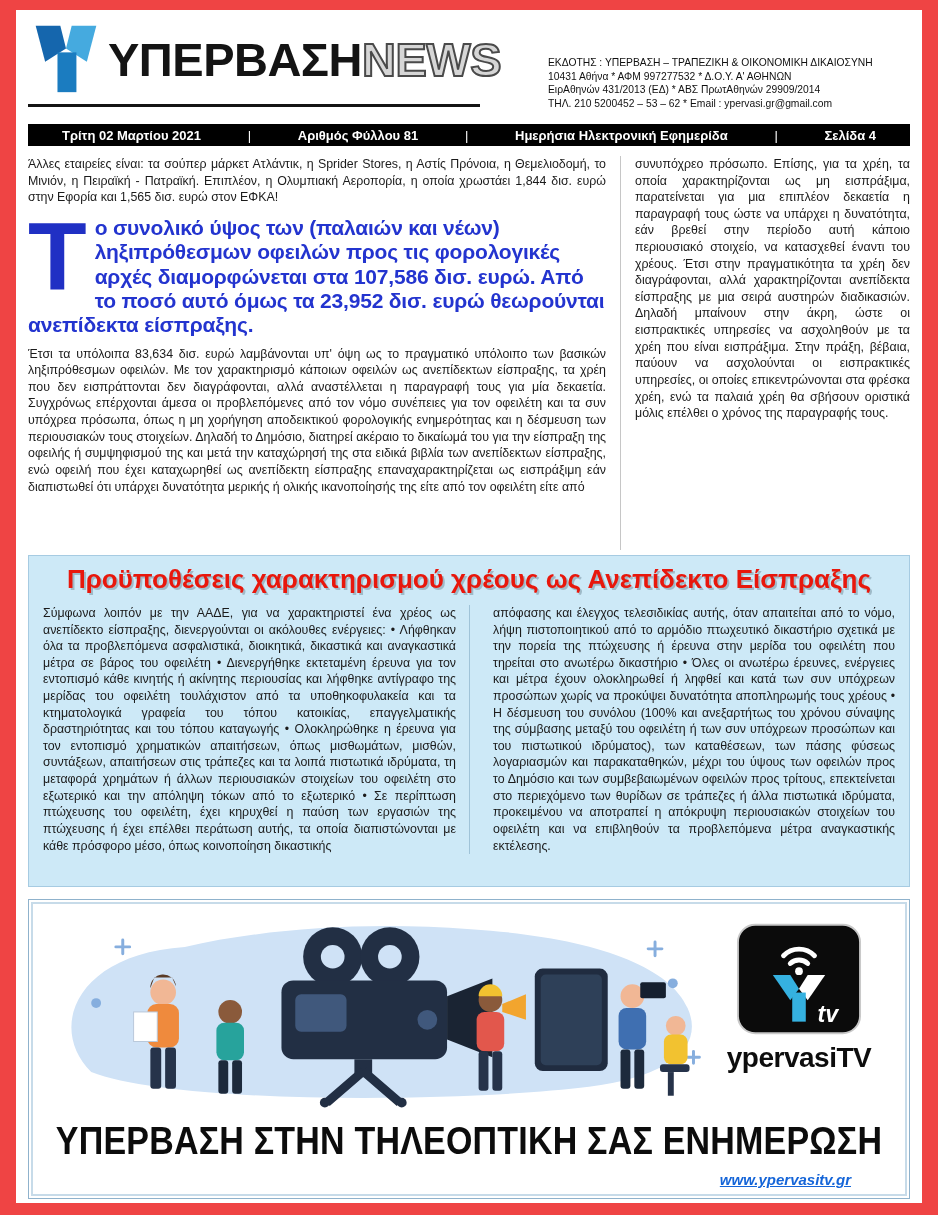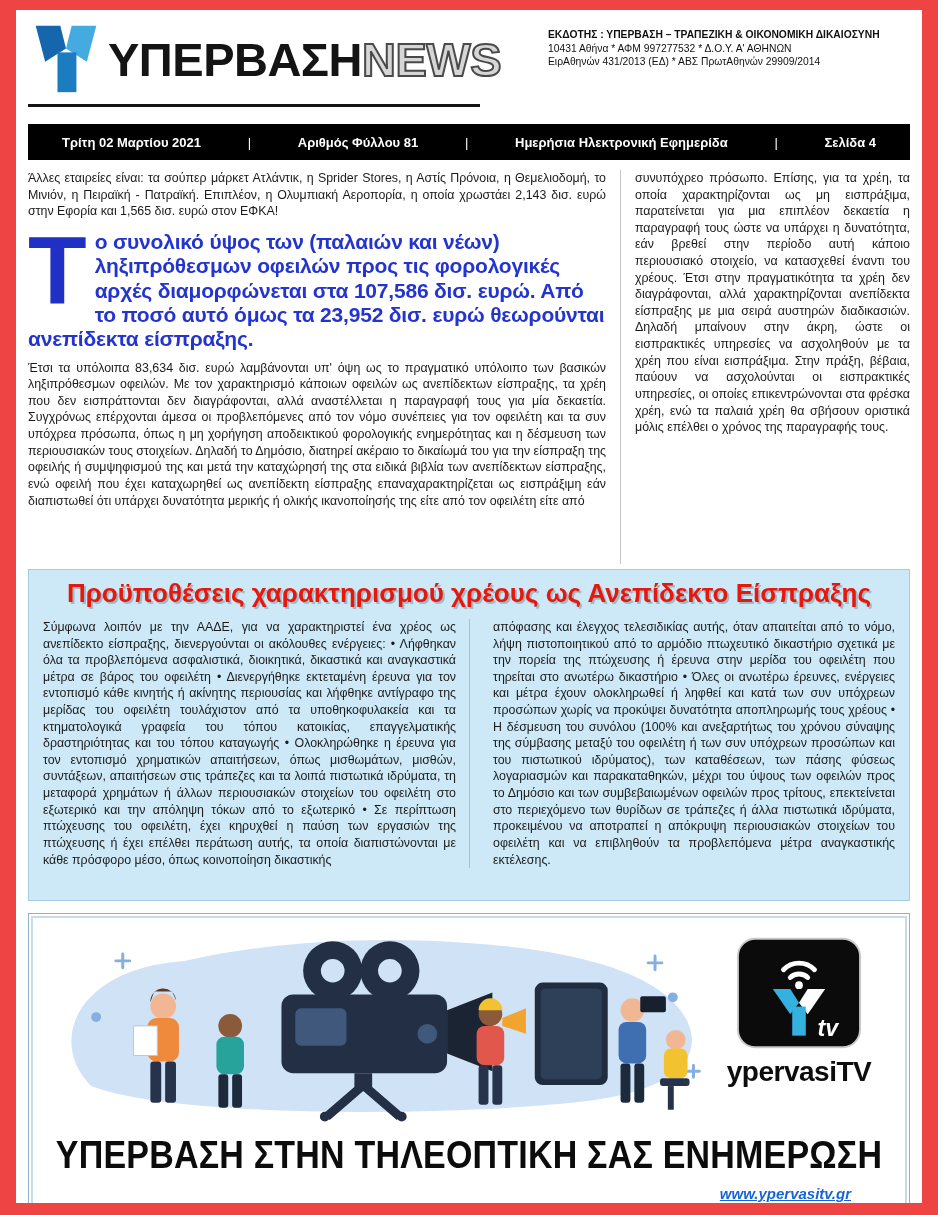--- a/index.html
+++ b/index.html
@@ -8,24 +8,24 @@
   .sheet { position:absolute; left:16px; top:10px; width:906px; height:1193px; background:#ffffff; padding:8px 12px; overflow:hidden; }
 
   
   .header { display:flex; justify-content:space-between; align-items:flex-start; height:100px; }
   .logo-block { display:flex; align-items:center; gap:6px; border-bottom:3px solid #141414; padding:4px 0 8px 2px; width:452px; }
   .logo-block svg { width:72px; height:74px; flex:0 0 auto; }
   .brand-text { white-space:nowrap; line-height:1; }
   .brand-bold { font-size:47px; font-weight:800; color:#141414; letter-spacing:-0.5px; }
   .brand-light { font-size:47px; font-weight:800; color:#d6d6d6; -webkit-text-stroke:2px #4a4a4a; letter-spacing:-0.5px; }
   .publisher { width:362px; padding-top:10px; font-size:10.3px; line-height:1.32; color:#101010; }
-  .pub-b { font-weight:700; }
+  .pub-b { font-weight:400;margin-top:28px; }
 
   
-  .dateline { margin-top:6px; height:36px; background:#000; color:#fff; display:flex; align-items:center; justify-content:space-between; padding:0 34px; font-size:13px; font-weight:700; }
+  .dateline { margin-top:6px; height:22px; background:#000; color:#fff; display:flex; align-items:center; justify-content:space-between; padding:0 34px; font-size:13px; font-weight:700; }
   .dateline .sep { font-weight:400; }
 
   
   .article { display:flex; margin-top:10px; height:394px; overflow:hidden; }
   .col-main { width:592px; padding-right:14px; }
   .col-side { flex:1; border-left:1px solid #c6c6c6; padding-left:14px; }
   .body-text { margin:0; font-size:12.4px; line-height:1.34; text-align:justify; color:#1b1b1b; }
   .headline { margin:10px 0 8px 0; color:#2334cf; }
   .headline::after { content:""; display:block; clear:both; }
   .dropcap { float:left; font-size:96px; line-height:0.76; font-weight:800; margin:5px 8px 0 0; color:#2030c4; }
@@ -59,36 +59,37 @@
           <polygon points="6,4 32,4 38,28 16,42" fill="#1566ad"></polygon>
           <polygon points="70,4 44,4 38,28 60,42" fill="#45aadf"></polygon>
           <polygon points="29,32 49,32 49,74 29,74" fill="#1b7cc0"></polygon>
         </svg>
         <div class="brand-text"><span class="brand-bold">ΥΠΕΡΒΑΣΗ</span><span class="brand-light">NEWS</span></div>
       </div>
       <div class="publisher">
         <div class="pub-b">ΕΚΔΟΤΗΣ : ΥΠΕΡΒΑΣΗ – ΤΡΑΠΕΖΙΚΗ &amp; ΟΙΚΟΝΟΜΙΚΗ ΔΙΚΑΙΟΣΥΝΗ</div>
         <div>10431 Αθήνα * ΑΦΜ 997277532 * Δ.Ο.Υ. Α' ΑΘΗΝΩΝ</div>
         <div>ΕιρΑθηνών 431/2013 (ΕΔ) * ΑΒΣ ΠρωτΑθηνών 29909/2014</div>
+        <div>ΤΗΛ. 210 5200452 – 53 – 62 * Email : ypervasi.gr@gmail.com</div>
       </div>
     </div>
 
     <div class="dateline">
       <span>Τρίτη 02 Μαρτίου 2021</span>
       <span class="sep">|</span>
       <span>Αριθμός Φύλλου 81</span>
       <span class="sep">|</span>
       <span>Ημερήσια Ηλεκτρονική Εφημερίδα</span>
       <span class="sep">|</span>
       <span>Σελίδα 4</span>
     </div>
 
     <div class="article">
       <div class="col-main">
-        <p class="body-text">Άλλες εταιρείες είναι: τα σούπερ μάρκετ Ατλάντικ, η Sprider Stores, η Αστίς Πρόνοια, η Θεμελιοδομή, το Μινιόν, η Πειραϊκή - Πατραϊκή. Επιπλέον, η Ολυμπιακή Αεροπορία, η οποία χρωστάει 2,143 δισ. ευρώ στην Εφορία και 1,565 δισ. ευρώ στον ΕΦΚΑ!</p>
+        <p class="body-text">Άλλες εταιρείες είναι: τα σούπερ μάρκετ Ατλάντικ, η Sprider Stores, η Αστίς Πρόνοια, η Θεμελιοδομή, το Μινιόν, η Πειραϊκή - Πατραϊκή. Επιπλέον, η Ολυμπιακή Αεροπορία, η οποία χρωστάει 1,844 δισ. ευρώ στην Εφορία και 1,565 δισ. ευρώ στον ΕΦΚΑ!</p>
         <div class="headline">
           <span class="dropcap">Τ</span><span class="headline-text">ο συνολικό ύψος των (παλαιών και νέων) ληξιπρόθεσμων οφειλών προς τις φορολογικές αρχές διαμορφώνεται στα 107,586 δισ. ευρώ. Από το ποσό αυτό όμως τα 23,952 δισ. ευρώ θεωρούνται ανεπίδεκτα είσπραξης.</span>
         </div>
         <p class="body-text">Έτσι τα υπόλοιπα 83,634 δισ. ευρώ λαμβάνονται υπ' όψη ως το πραγματικό υπόλοιπο των βασικών ληξιπρόθεσμων οφειλών. Με τον χαρακτηρισμό κάποιων οφειλών ως ανεπίδεκτων είσπραξης, τα χρέη που δεν εισπράττονται δεν διαγράφονται, αλλά αναστέλλεται η παραγραφή τους για μία δεκαετία. Συγχρόνως επέρχονται άμεσα οι προβλεπόμενες από τον νόμο συνέπειες για τον οφειλέτη και τα συν υπόχρεα πρόσωπα, όπως η μη χορήγηση αποδεικτικού φορολογικής ενημερότητας και η δέσμευση των περιουσιακών τους στοιχείων. Δηλαδή το Δημόσιο, διατηρεί ακέραιο το δικαίωμά του για την είσπραξη της οφειλής ή συμψηφισμού της και μετά την καταχώρησή της στα ειδικά βιβλία των ανεπίδεκτων είσπραξης, ενώ οφειλή που έχει καταχωρηθεί ως ανεπίδεκτη είσπραξης επαναχαρακτηρίζεται ως εισπράξιμη εάν διαπιστωθεί ότι υπάρχει δυνατότητα μερικής ή ολικής ικανοποίησής της είτε από τον οφειλέτη είτε από</p>
       </div>
       <div class="col-side">
         <p class="body-text">συνυπόχρεο πρόσωπο. Επίσης, για τα χρέη, τα οποία χαρακτηρίζονται ως μη εισπράξιμα, παρατείνεται για μια επιπλέον δεκαετία η παραγραφή τους ώστε να υπάρχει η δυνατότητα, εάν βρεθεί στην περίοδο αυτή κάποιο περιουσιακό στοιχείο, να κατασχεθεί έναντι του χρέους. Έτσι στην πραγματικότητα τα χρέη δεν διαγράφονται, αλλά χαρακτηρίζονται ανεπίδεκτα είσπραξης με μια σειρά αυστηρών διαδικασιών. Δηλαδή μπαίνουν στην άκρη, ώστε οι εισπρακτικές υπηρεσίες να ασχοληθούν με τα χρέη που είναι εισπράξιμα. Στην πράξη, βέβαια, παύουν να ασχολούνται οι εισπρακτικές υπηρεσίες, οι οποίες επικεντρώνονται στα φρέσκα χρέη, ενώ τα παλαιά χρέη θα σβήσουν οριστικά μόλις επέλθει ο χρόνος της παραγραφής τους.</p>
       </div>
     </div>
 

